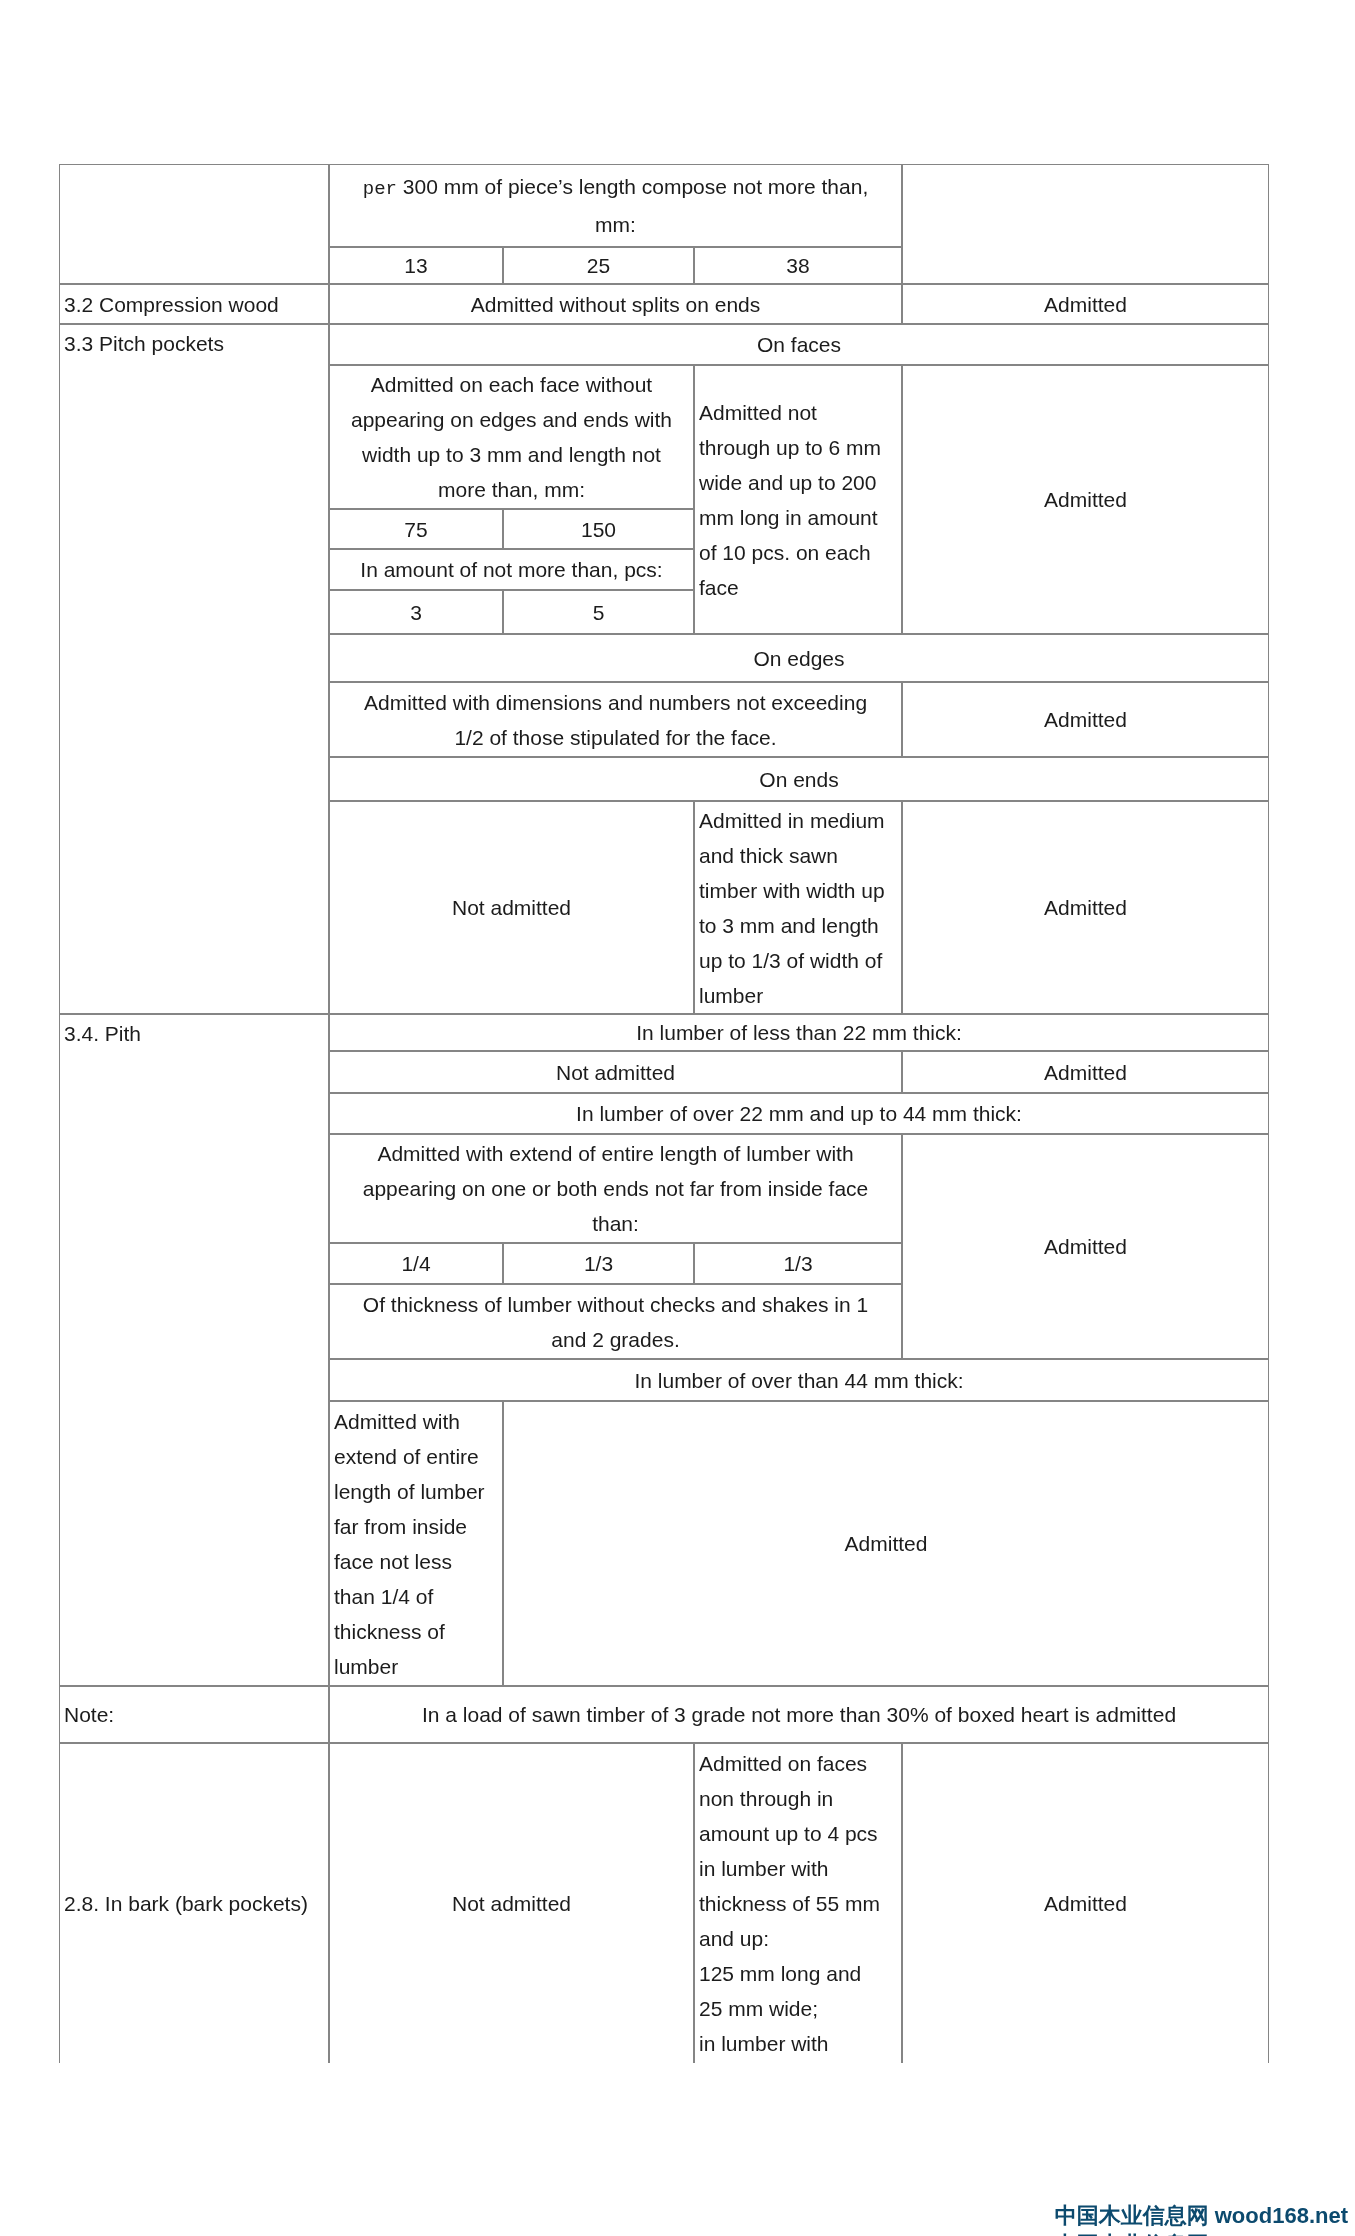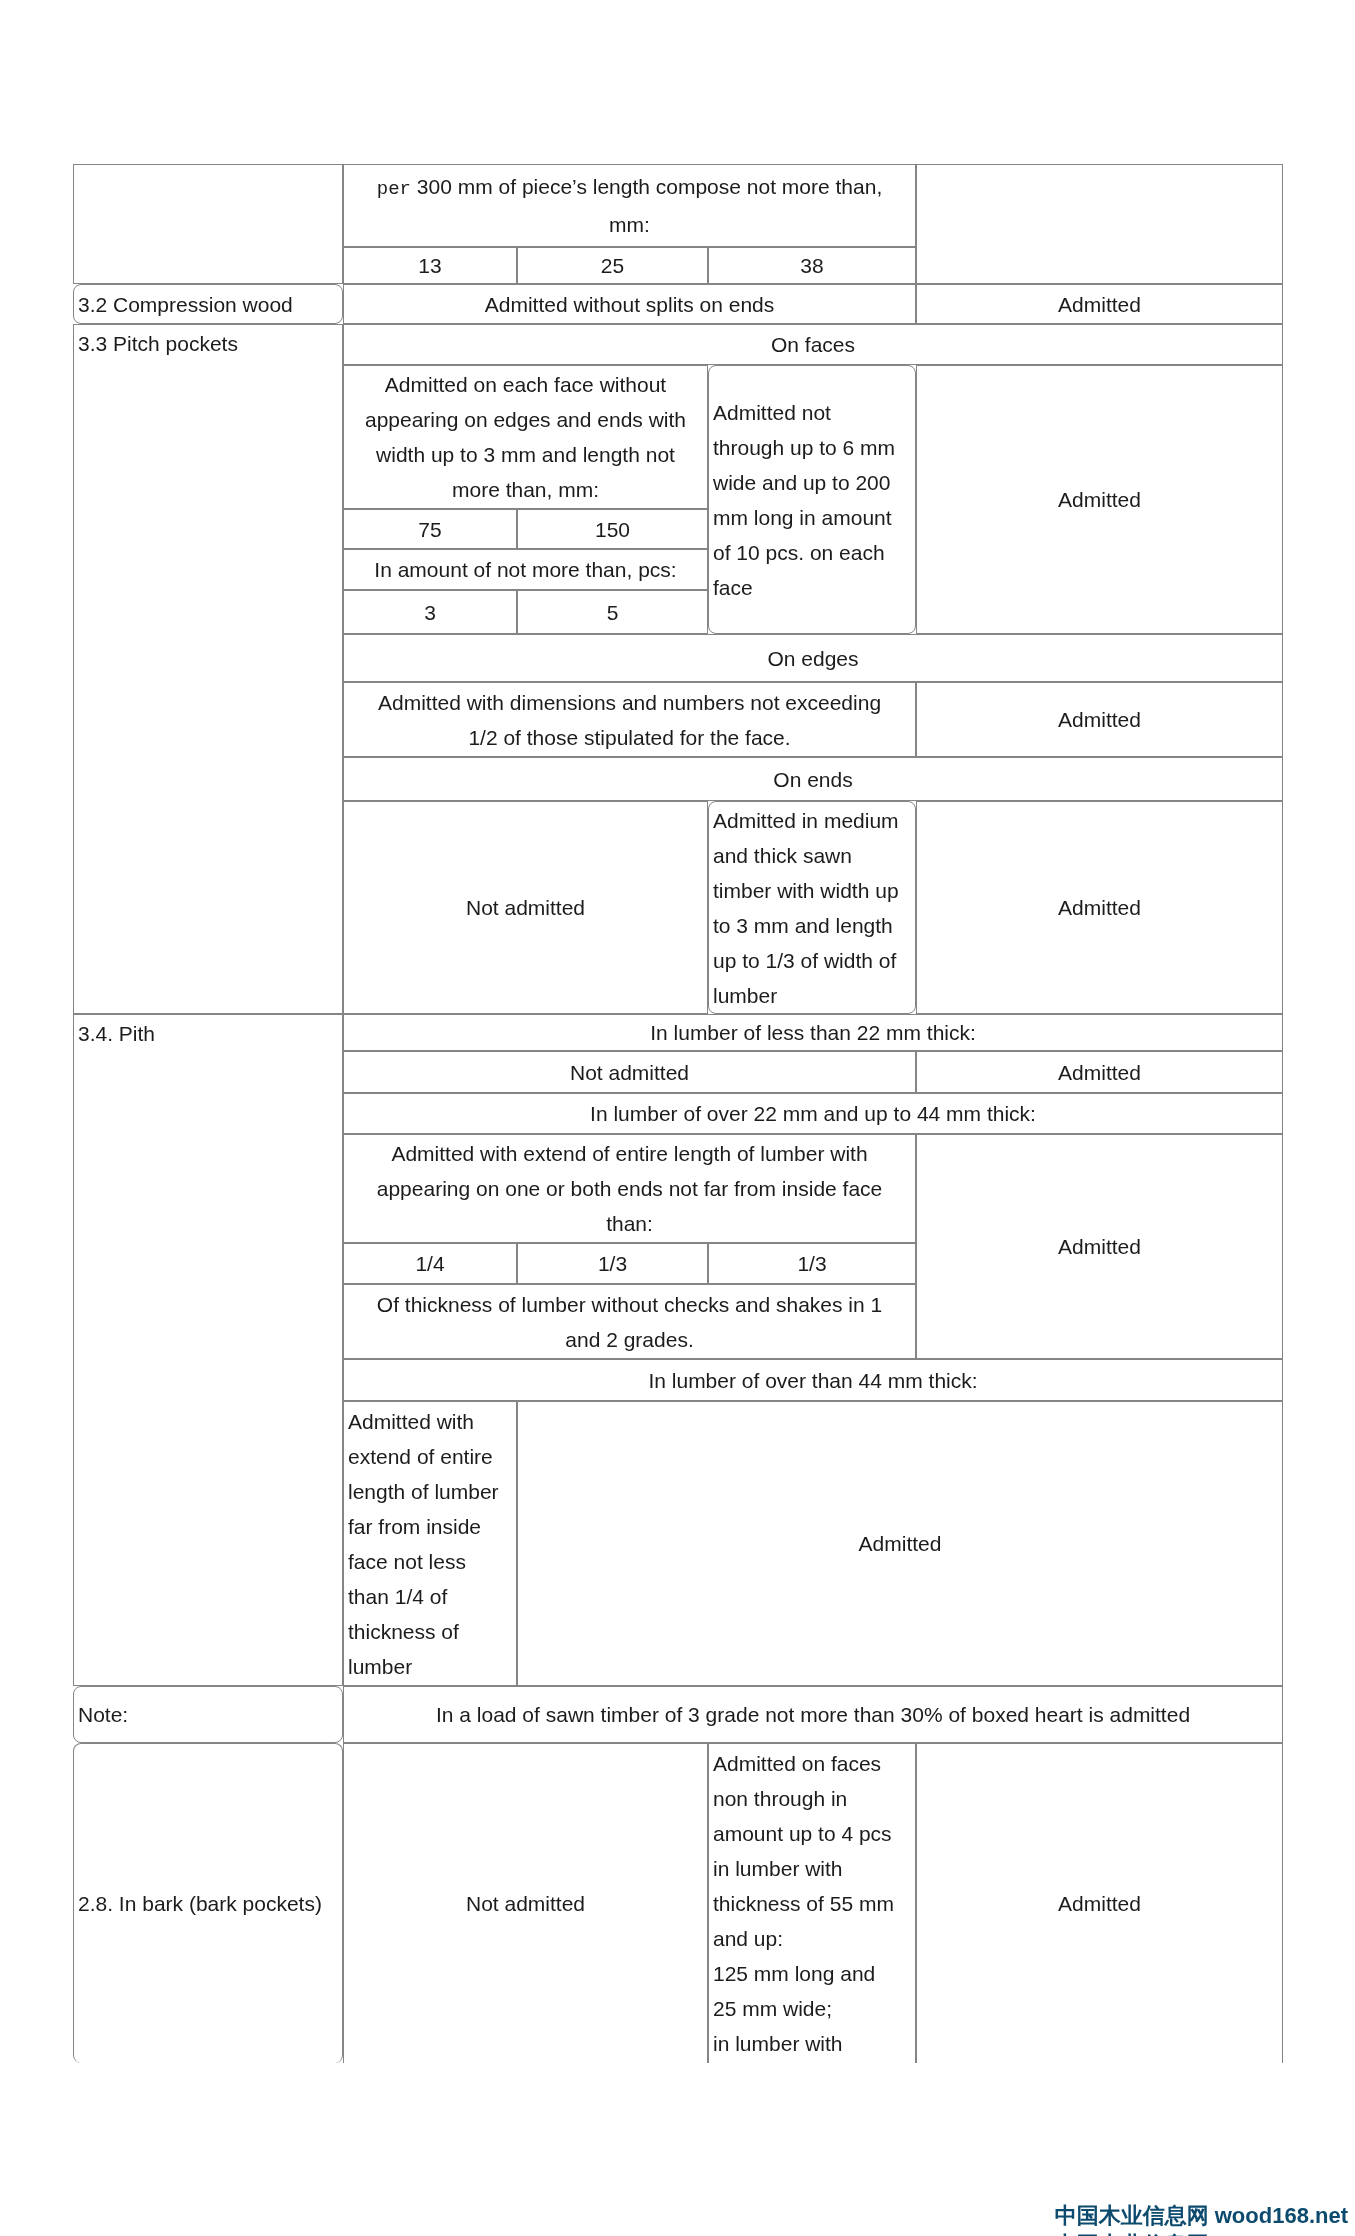--- a/index.html
+++ b/index.html
@@ -2,33 +2,33 @@
 <html><head>
 <meta charset="utf-8">
 <style>
   html,body{margin:0;padding:0;}
   body{
     width:1355px;height:2236px;position:relative;overflow:hidden;
     background:#ffffff;color:#1c1c1c;
     font-family:"Liberation Sans",sans-serif;
   }
   table.spec{
-    position:absolute;left:73px;top:164px;width:1210px;
+    position:absolute;left:59px;top:164px;width:1210px;
     border-collapse:separate;border-spacing:0;table-layout:fixed;
     font-size:21px;line-height:35px;
   }
   td{
     border:1px solid #858585;
     padding:0 2px;
     text-align:center;vertical-align:middle;
     overflow:hidden;
     word-wrap:break-word;
   }
   td.l  {text-align:left;vertical-align:top;   padding:1px 3px 0 4px;}
-  td.lm {text-align:left;vertical-align:middle;padding:0 3px 0 4px;border-radius:8px;}
+  td.lm {text-align:left;vertical-align:middle;padding:0 3px 0 4px;}
   td.lt {text-align:left;vertical-align:top;   padding:2px 3px 0 4px;}
   .pre{white-space:pre-line;}
   .nb{border-bottom:none !important;margin-top:15px;}
   .mono{font-family:"Liberation Mono","DejaVu Sans Mono",monospace;font-size:19px;}
   .row1-line{line-height:35px;}
   .watermark{
     position:absolute;right:7px;
     font-weight:bold;font-size:22px;line-height:26px;
     color:#0c4a6e;white-space:nowrap;
   }

